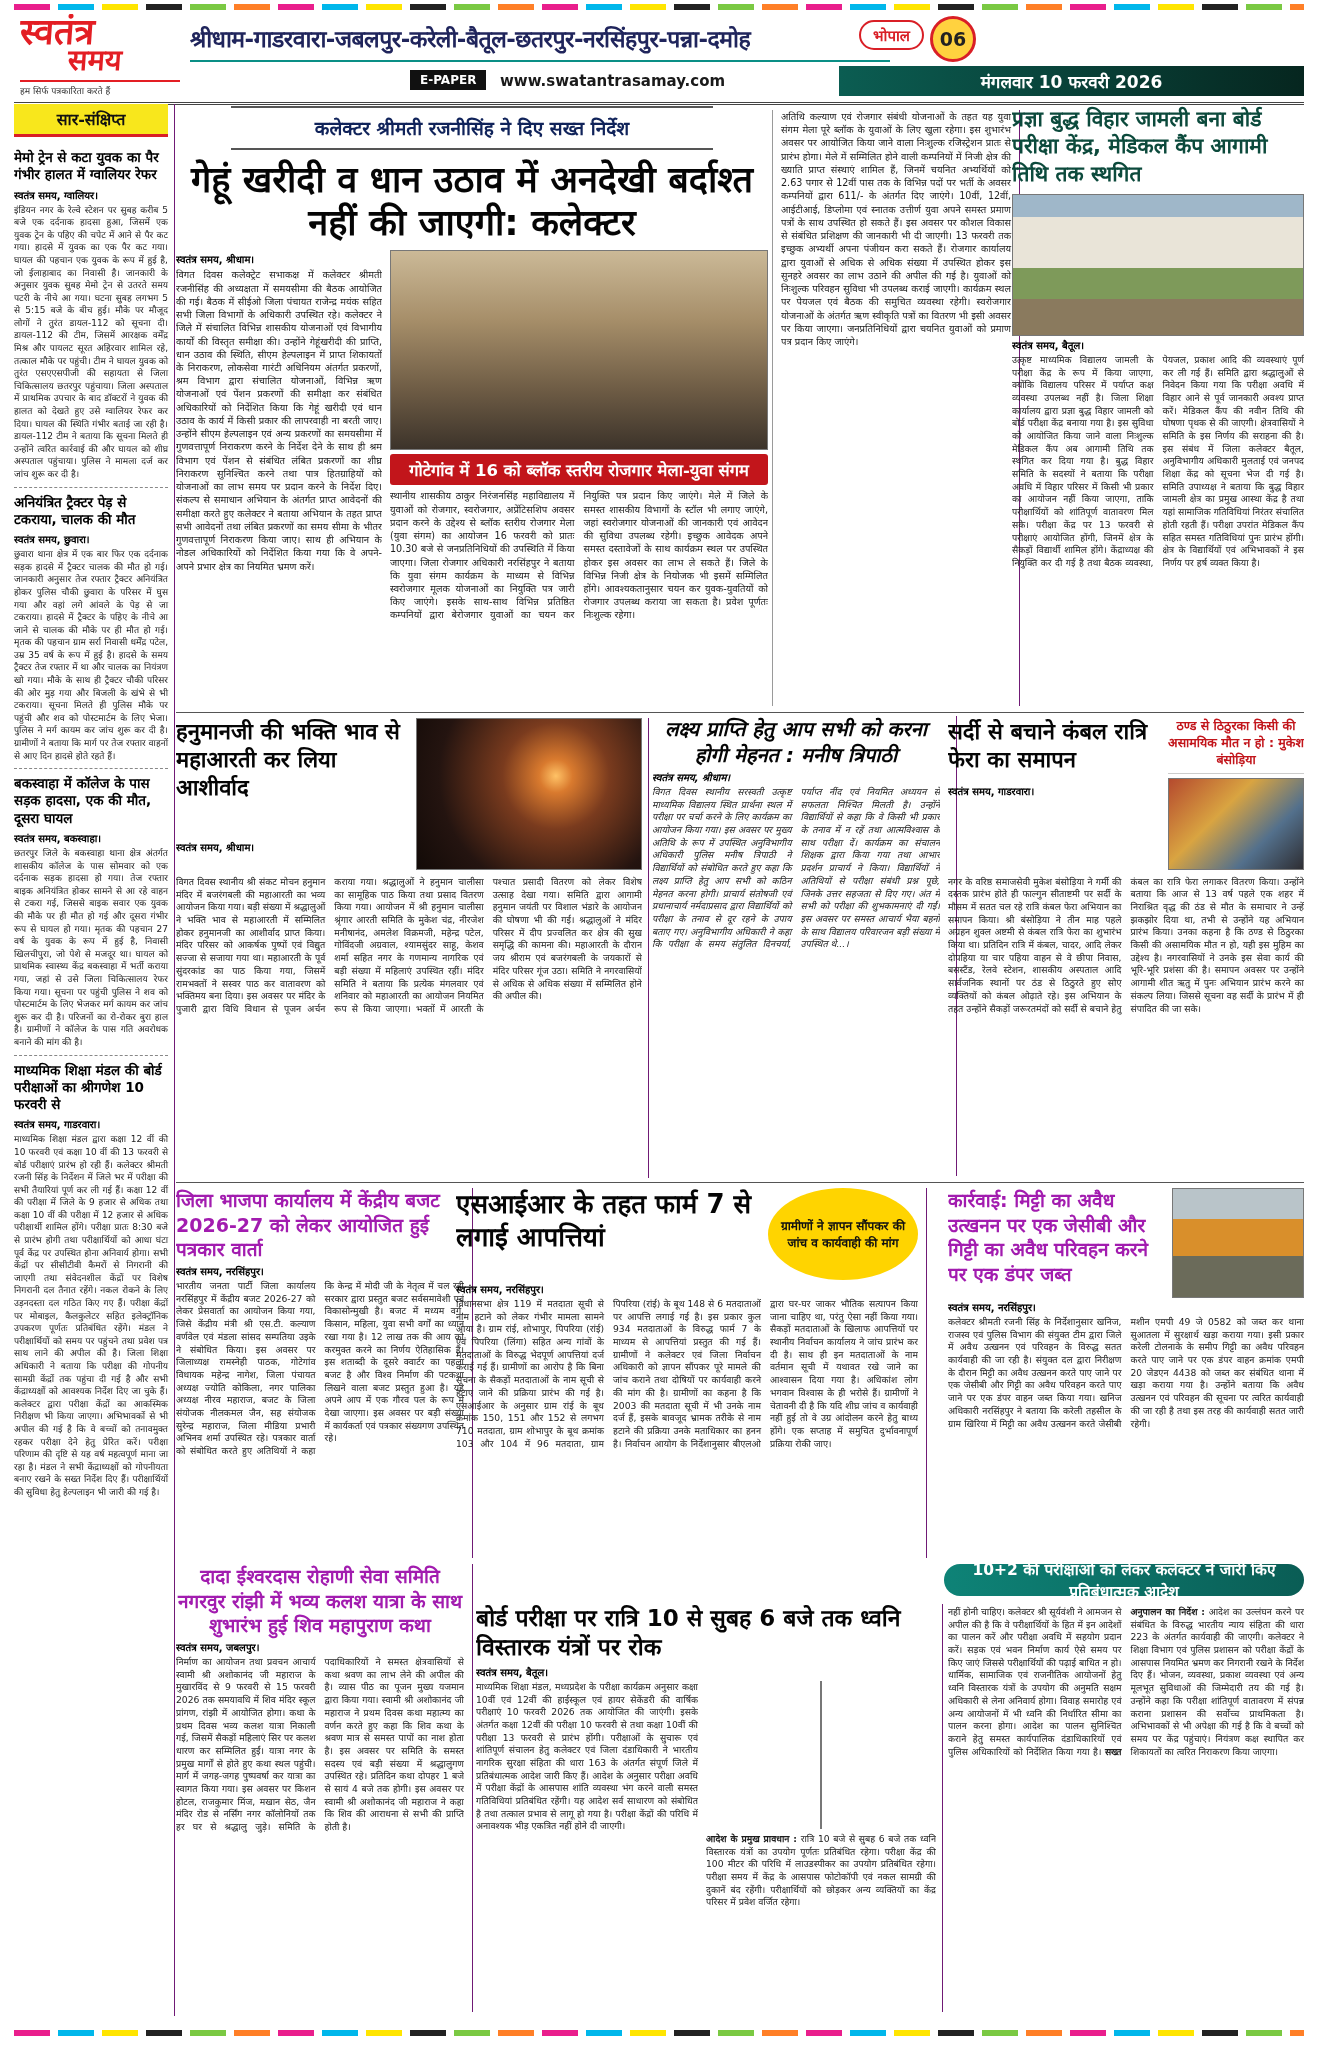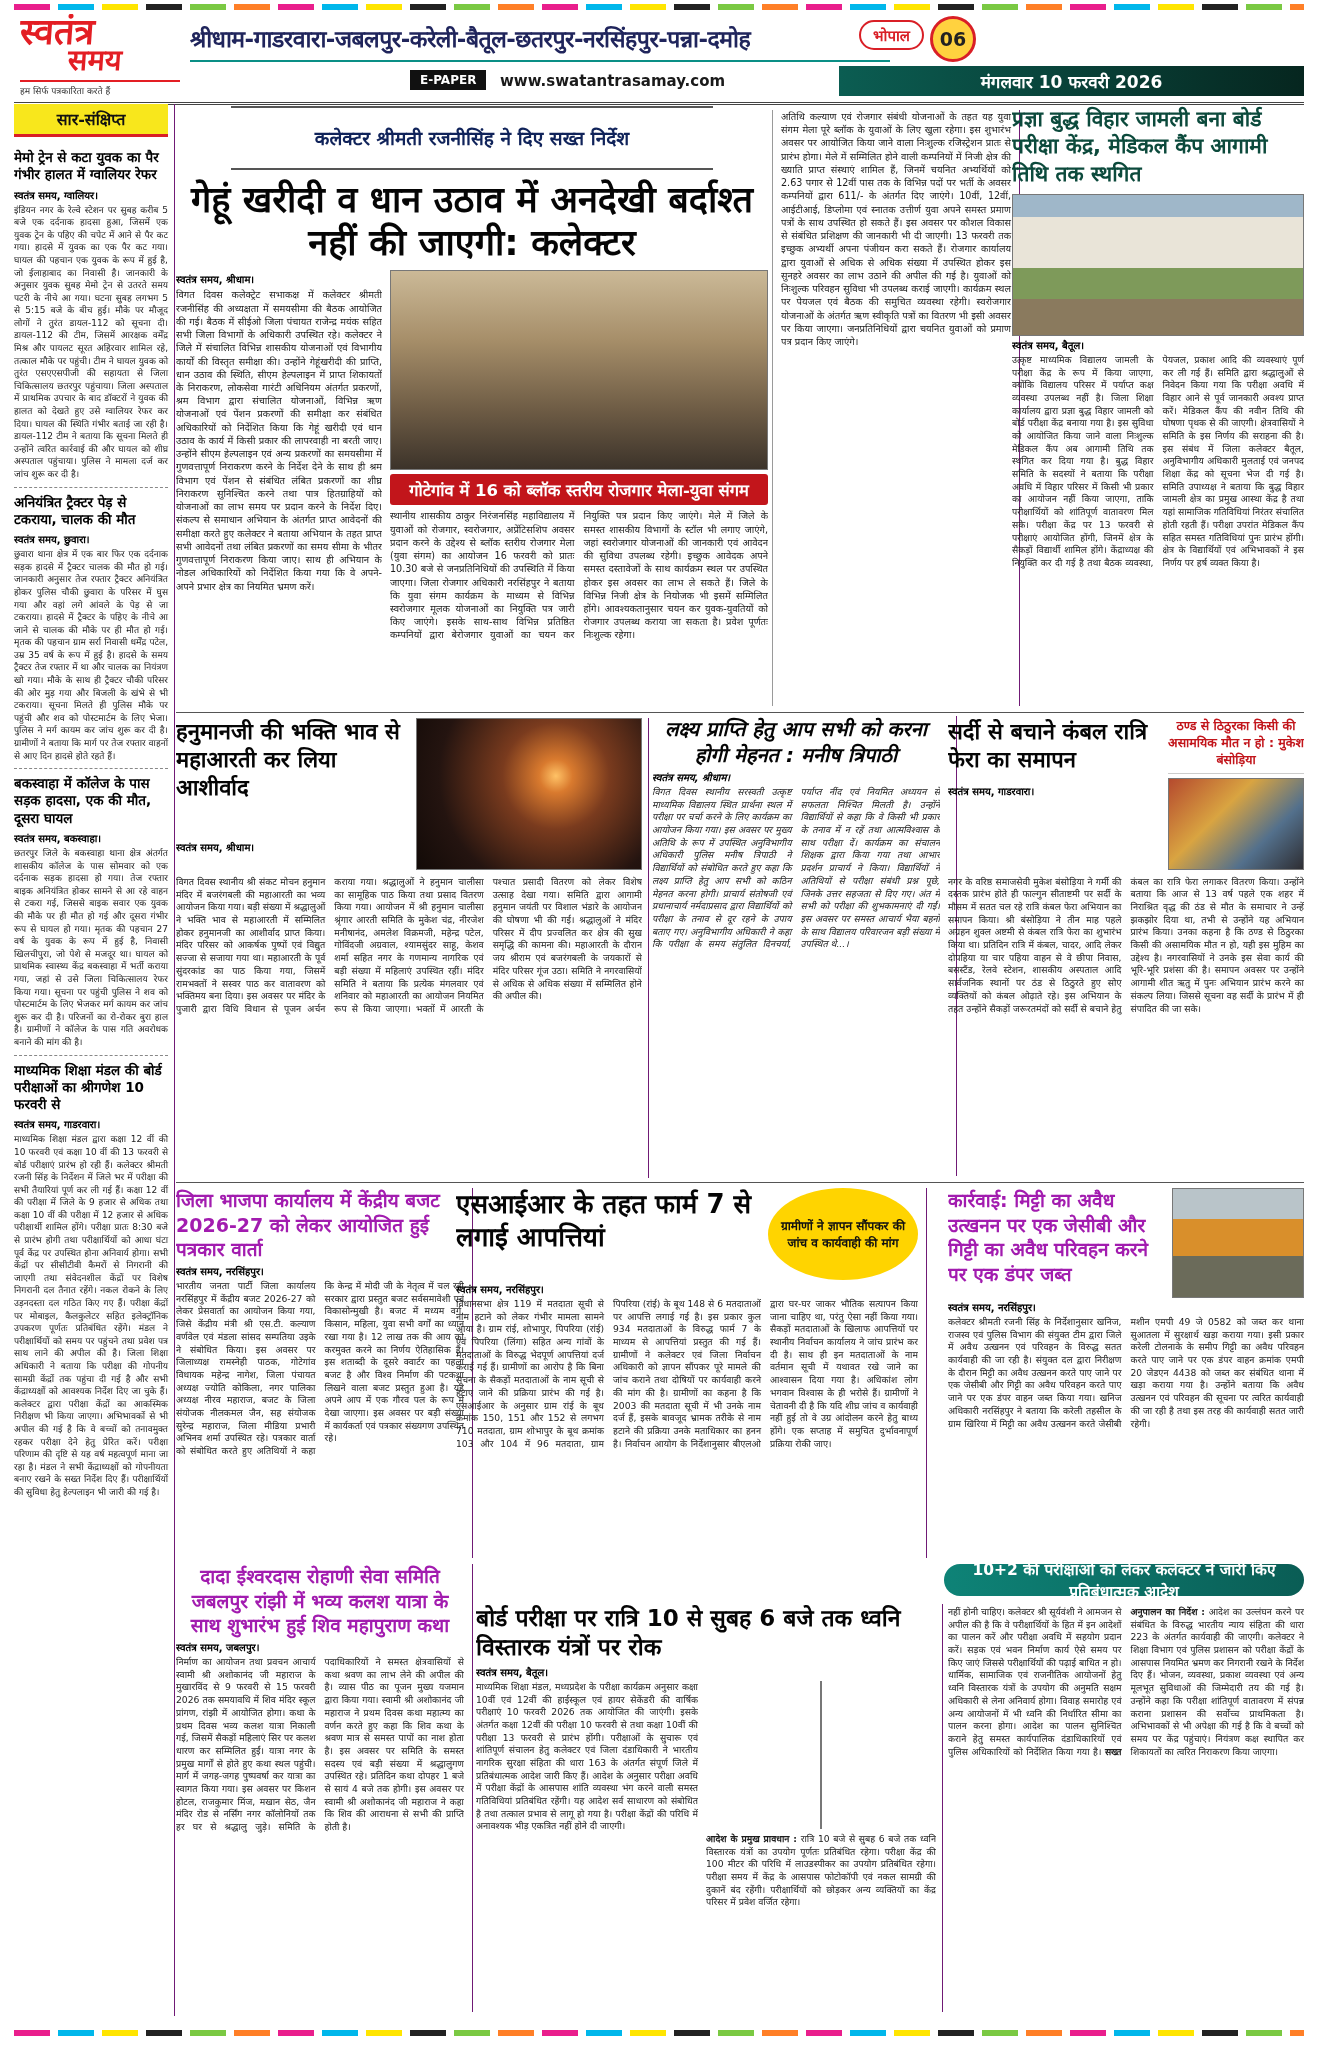--- a/index.html
+++ b/index.html
@@ -25,21 +25,21 @@
   .pageno{width:40px;height:40px;border-radius:50%;background:#ffd23f;border:3px solid #d91f26;display:flex;align-items:center;justify-content:center;font-weight:800;font-size:19px;color:#222;}
   .epaper{background:#111;color:#fff;font-weight:800;font-size:12px;padding:3px 10px;display:inline-block;}
   .website{font-size:15px;font-weight:800;color:#1a1a1a;text-decoration:none;}
   .datebar{background:linear-gradient(90deg,#0b5d52,#06261f);color:#fff;font-weight:800;font-size:17px;display:flex;align-items:center;justify-content:center;}
   
   .sb-head{background:#f8e71c;color:#111;font-weight:800;font-size:16px;text-align:center;padding:4px 0;border-bottom:3px solid #d91f26;margin-bottom:6px;}
   .sb-article{border-bottom:1px dashed #888;padding:6px 0;}
   .sb-title{font-size:13.5px;font-weight:800;line-height:1.28;margin-bottom:4px;color:#000;}
   .sb-body{font-size:9px;line-height:1.4;text-align:justify;color:#1c1c1c;}
   
-  .kicker{margin:0 55px;border-top:2px solid #555;border-bottom:2px solid #555;color:#10235a;font-weight:800;font-size:19px;text-align:center;padding:17px 0;}
+  .kicker{margin:0 55px;border-top:2px solid #555;border-bottom:2px solid #555;color:#10235a;font-weight:800;font-size:19px;text-align:center;padding:7px 0;}
   .lead-headline{font-size:36px;font-weight:800;text-align:center;line-height:1.2;margin:8px 0 6px;color:#050505;}
   .redband{background:#c2151b;color:#fff;font-weight:800;font-size:16.5px;text-align:center;padding:4px 2px;border-radius:3px;margin:4px 0;}
   .tealband{background:linear-gradient(90deg,#0e8377,#0a5d55);color:#fff;font-weight:800;font-size:15.5px;text-align:center;border-radius:16px;display:flex;align-items:center;justify-content:center;}
   .h2a{font-size:21px;font-weight:800;line-height:1.3;color:#0c4a3c;}
   .h2b{font-size:22px;font-weight:800;line-height:1.28;color:#050505;}
   .h2c{font-size:20px;font-weight:800;line-height:1.3;color:#050505;text-align:center;}
   .h2d{font-size:19px;font-weight:800;line-height:1.3;color:#a21caf;}
   .h2e{font-size:26px;font-weight:800;line-height:1.25;color:#050505;}
   .quote-red{color:#c2151b;font-weight:800;font-size:12.5px;line-height:1.35;text-align:center;}
   .badge-oval{background:#ffd400;border-radius:50%;display:flex;align-items:center;justify-content:center;font-size:12px;font-weight:800;text-align:center;padding:10px;box-sizing:border-box;color:#111;}
@@ -183,21 +183,21 @@
   <div class="abs" style="left:948px;top:1188px;width:356px;height:370px;">
     <div style="display:flex;gap:8px;">
       <div class="h2d" style="flex:1;">कार्रवाई: मिट्टी का अवैध उत्खनन पर एक जेसीबी और गिट्टी का अवैध परिवहन करने पर एक डंपर जब्त</div>
       <div class="photo ph-jcb" style="width:132px;height:110px;"></div>
     </div>
     <div class="byline">स्वतंत्र समय, नरसिंहपुर।</div>
     <div class="jtxt c2" style="height:230px;overflow:hidden;font-size:9.2px;">कलेक्टर श्रीमती रजनी सिंह के निर्देशानुसार खनिज, राजस्व एवं पुलिस विभाग की संयुक्त टीम द्वारा जिले में अवैध उत्खनन एवं परिवहन के विरुद्ध सतत कार्यवाही की जा रही है। संयुक्त दल द्वारा निरीक्षण के दौरान मिट्टी का अवैध उत्खनन करते पाए जाने पर एक जेसीबी और गिट्टी का अवैध परिवहन करते पाए जाने पर एक डंपर वाहन जब्त किया गया। खनिज अधिकारी नरसिंहपुर ने बताया कि करेली तहसील के ग्राम खिरिया में मिट्टी का अवैध उत्खनन करते जेसीबी मशीन एमपी 49 जे 0582 को जब्त कर थाना सुआतला में सुरक्षार्थ खड़ा कराया गया। इसी प्रकार करेली टोलनाके के समीप गिट्टी का अवैध परिवहन करते पाए जाने पर एक डंपर वाहन क्रमांक एमपी 20 जेडएन 4438 को जब्त कर संबंधित थाना में खड़ा कराया गया है। उन्होंने बताया कि अवैध उत्खनन एवं परिवहन की सूचना पर त्वरित कार्यवाही की जा रही है तथा इस तरह की कार्यवाही सतत जारी रहेगी।</div>
   </div>
 
   <div class="abs vr" style="left:176px;top:1564px;width:288px;height:448px;padding-right:8px;">
-    <div class="h2d" style="text-align:center;">दादा ईश्वरदास रोहाणी सेवा समिति जबलपुर रांझी में भव्य कलश यात्रा के साथ शुभारंभ हुई शिव महापुराण कथा</div>
+    <div class="h2d" style="text-align:center;">दादा ईश्वरदास रोहाणी सेवा समिति नगरवुर रांझी में भव्य कलश यात्रा के साथ शुभारंभ हुई शिव महापुराण कथा</div>
     <div class="byline">स्वतंत्र समय, जबलपुर।</div>
     <div class="jtxt c2" style="height:214px;overflow:hidden;font-size:9.2px;">निर्माण का आयोजन तथा प्रवचन आचार्य स्वामी श्री अशोकानंद जी महाराज के मुखारविंद से 9 फरवरी से 15 फरवरी 2026 तक समयावधि में शिव मंदिर स्कूल प्रांगण, रांझी में आयोजित होगा। कथा के प्रथम दिवस भव्य कलश यात्रा निकाली गई, जिसमें सैकड़ों महिलाएं सिर पर कलश धारण कर सम्मिलित हुईं। यात्रा नगर के प्रमुख मार्गों से होते हुए कथा स्थल पहुंची। मार्ग में जगह-जगह पुष्पवर्षा कर यात्रा का स्वागत किया गया। इस अवसर पर किशन होटल, राजकुमार मिंज, मखान सेठ, जैन मंदिर रोड से नर्सिंग नगर कॉलोनियों तक हर घर से श्रद्धालु जुड़े। समिति के पदाधिकारियों ने समस्त क्षेत्रवासियों से कथा श्रवण का लाभ लेने की अपील की है। व्यास पीठ का पूजन मुख्य यजमान द्वारा किया गया। स्वामी श्री अशोकानंद जी महाराज ने प्रथम दिवस कथा महात्म्य का वर्णन करते हुए कहा कि शिव कथा के श्रवण मात्र से समस्त पापों का नाश होता है। इस अवसर पर समिति के समस्त सदस्य एवं बड़ी संख्या में श्रद्धालुगण उपस्थित रहे। प्रतिदिन कथा दोपहर 1 बजे से सायं 4 बजे तक होगी। इस अवसर पर स्वामी श्री अशोकानंद जी महाराज ने कहा कि शिव की आराधना से सभी की प्राप्ति होती है।</div>
   </div>
 
   <div class="abs tealband" style="left:944px;top:1564px;width:360px;height:32px;">10+2 की परीक्षाओं को लेकर कलेक्टर ने जारी किए प्रतिबंधात्मक आदेश</div>
 
   <div class="abs vr" style="left:476px;top:1604px;width:460px;height:408px;padding-right:6px;">
     <div class="h2b" style="font-size:23px;">बोर्ड परीक्षा पर रात्रि 10 से सुबह 6 बजे तक ध्वनि विस्तारक यंत्रों पर रोक</div>
     <div class="byline">स्वतंत्र समय, बैतूल।</div>
     <div style="display:flex;gap:8px;height:328px;">

